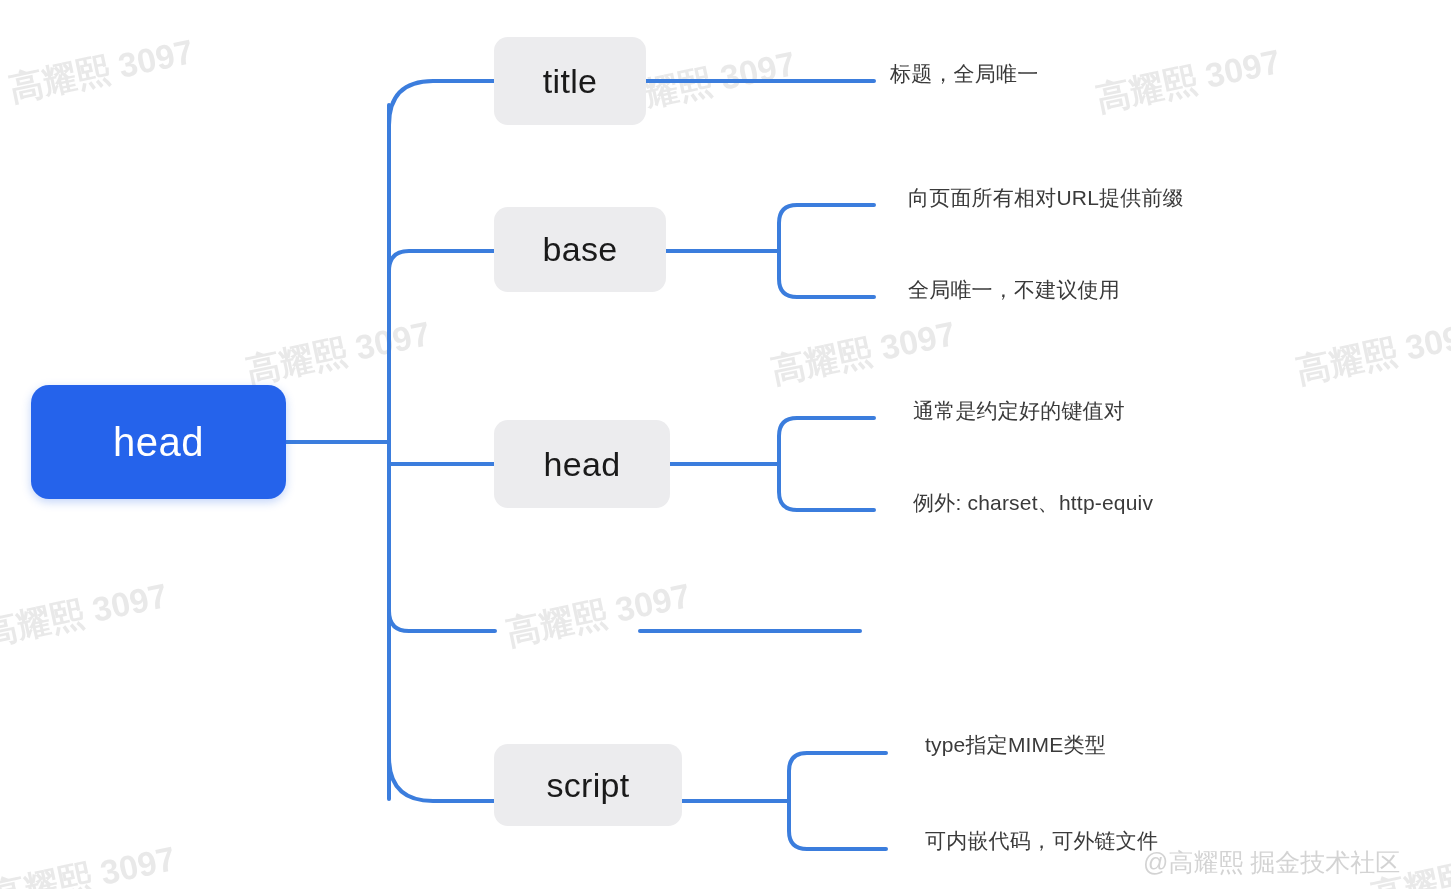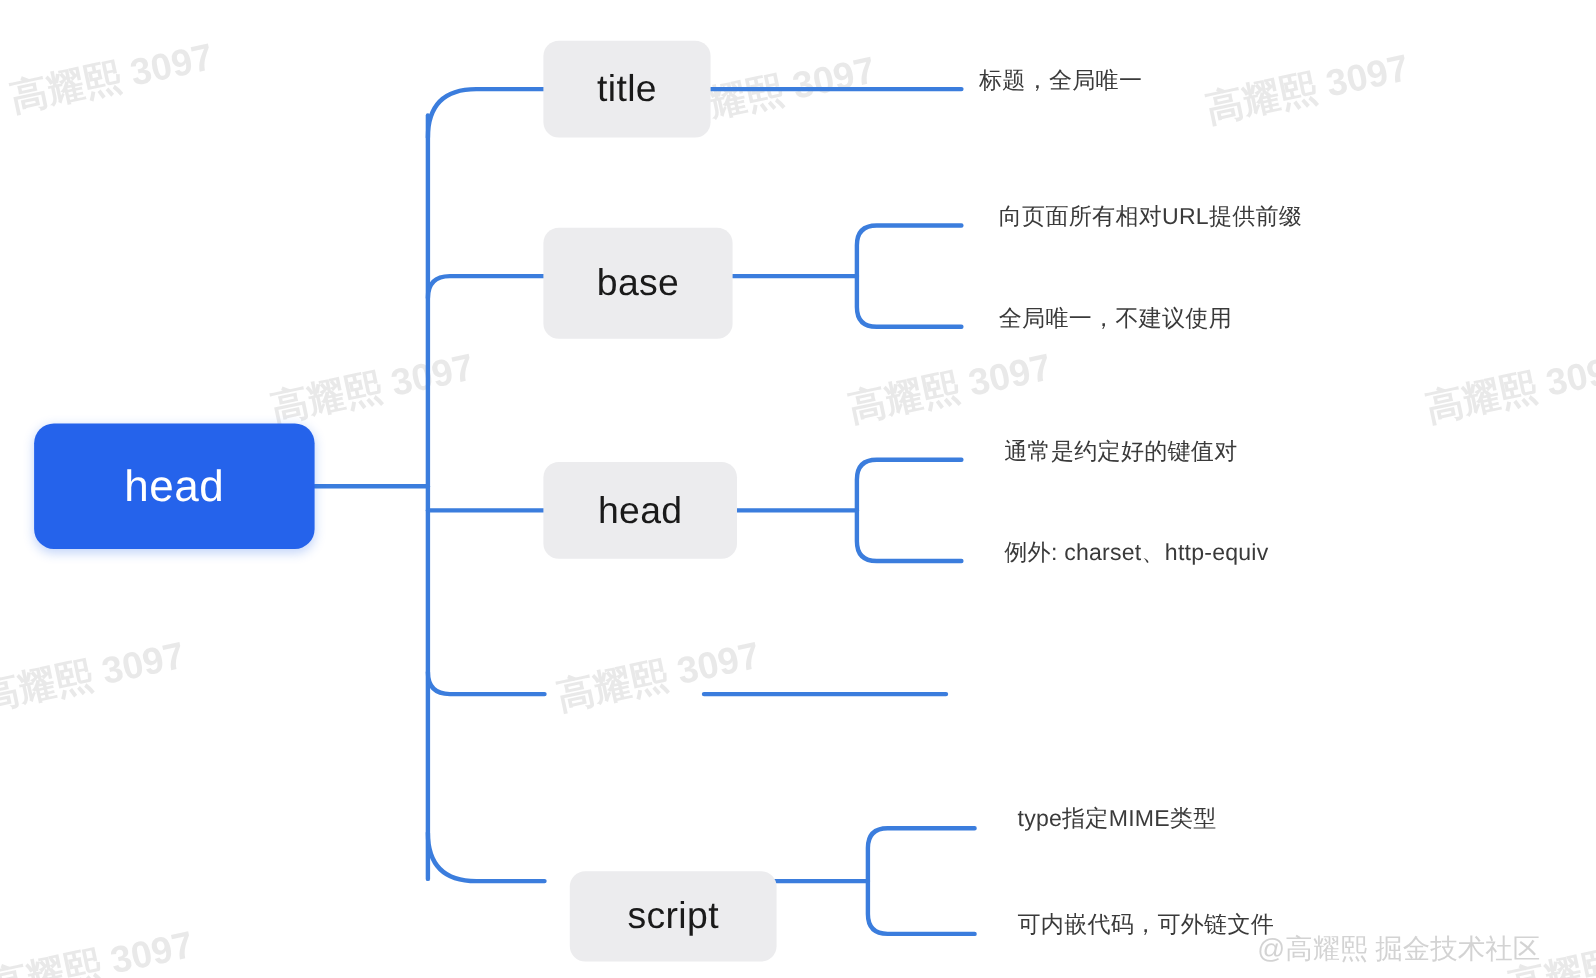--- a/index.html
+++ b/index.html
@@ -134,30 +134,30 @@
   </svg>
 
   <div class="node node-root" style="left:31px; top:385px; width:255px; height:114px;">
     <span>head</span>
   </div>
 
   <div class="node node-child" style="left:494px; top:37px; width:152px; height:88px;">
     <span>title</span>
   </div>
 
-  <div class="node node-child" style="left:494px; top:207px; width:172px; height:101px;">
+  <div class="node node-child" style="left:494px; top:207px; width:172px; height:85px;">
     <span>base</span>
   </div>
 
   <div class="node node-child" style="left:494px; top:420px; width:176px; height:88px;">
     <span>head</span>
   </div>
 
 
-  <div class="node node-child" style="left:494px; top:792px; width:188px; height:82px;margin-left:24px;">
+  <div class="node node-child" style="left:494px; top:744px; width:188px; height:82px;">
     <span>script</span>
   </div>
 
   <div class="leaf" style="left:890px; top:62px;">标题，全局唯一</div>
 
   <div class="leaf" style="left:908px; top:186px;">向页面所有相对URL提供前缀</div>
   <div class="leaf" style="left:908px; top:278px;">全局唯一，不建议使用</div>
 
   <div class="leaf" style="left:913px; top:399px;">通常是约定好的键值对</div>
   <div class="leaf" style="left:913px; top:491px;">例外: charset、http-equiv</div>

